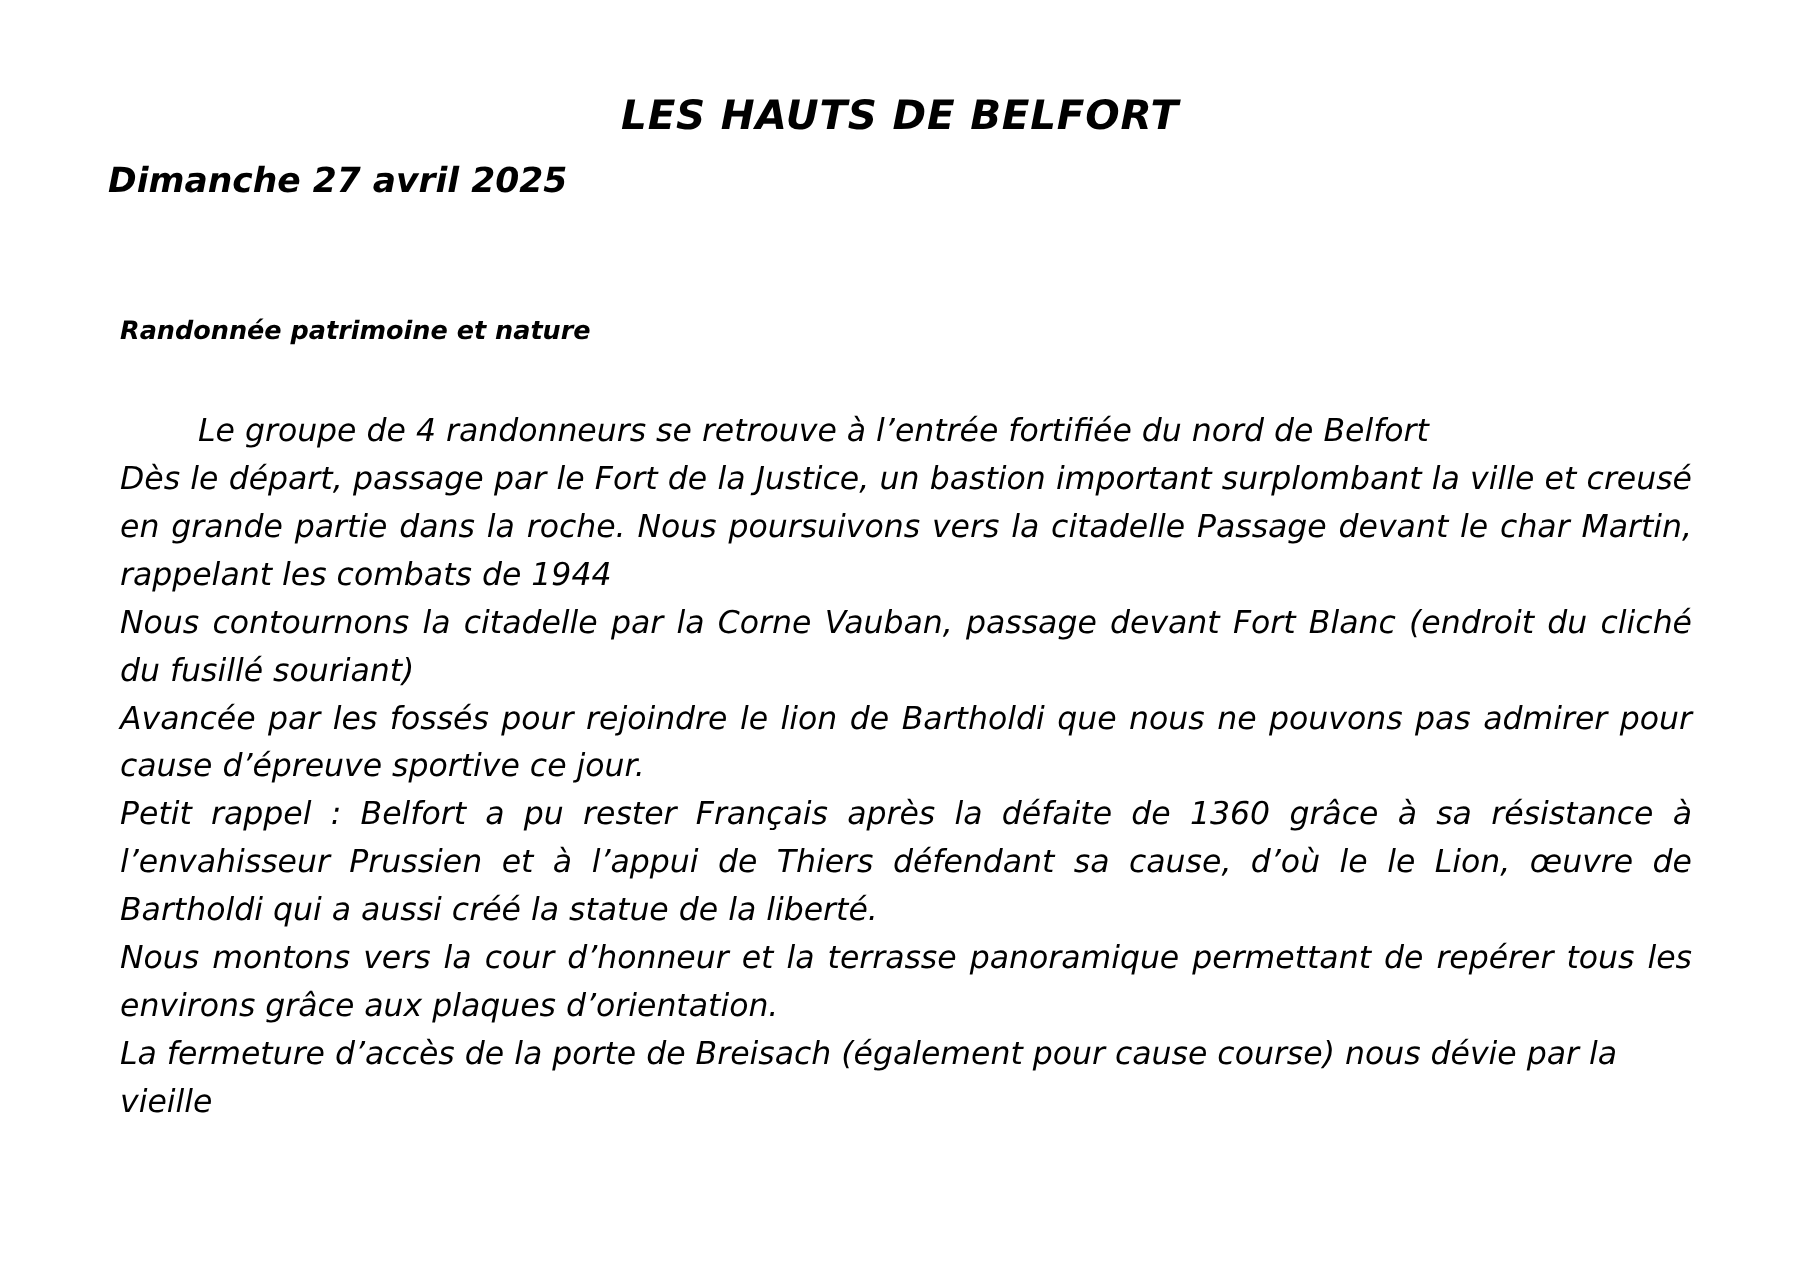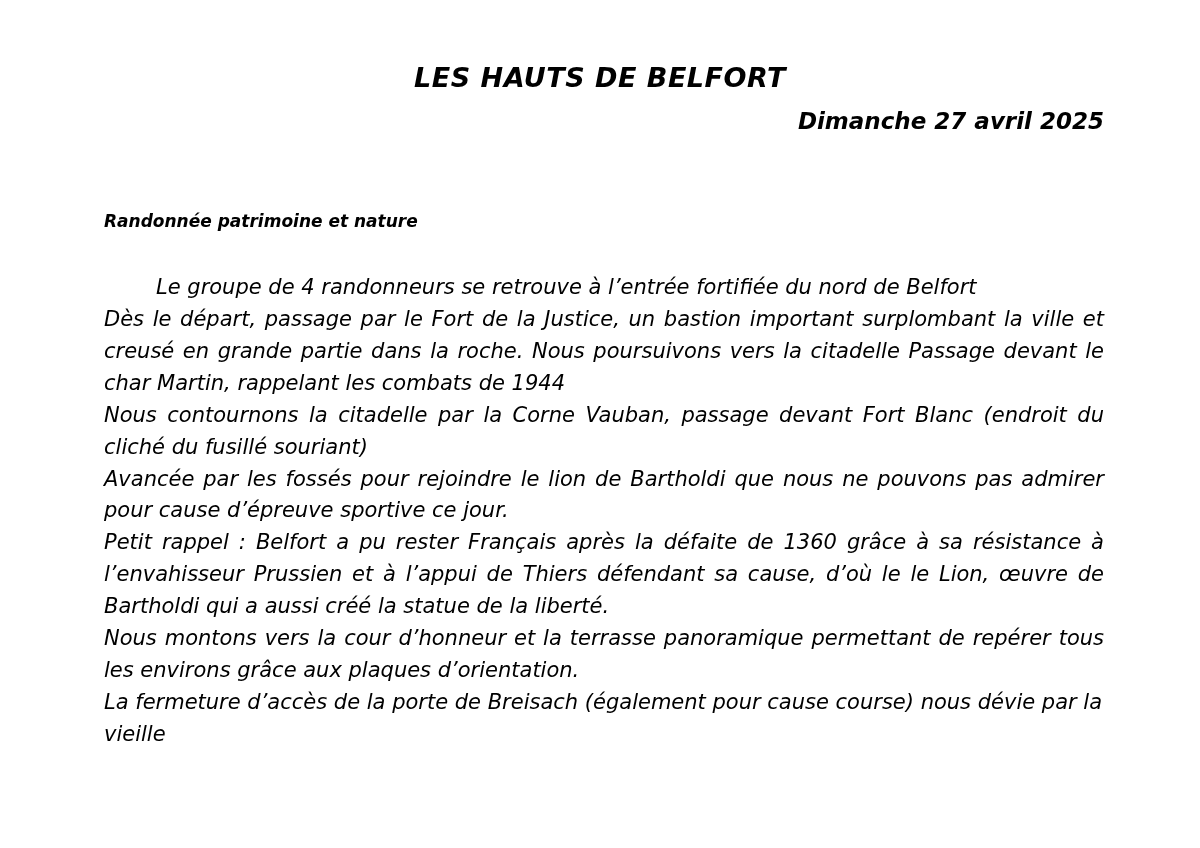--- a/index.html
+++ b/index.html
@@ -12,34 +12,34 @@
     height: 848px;
     overflow: hidden;
     font-family: "DejaVu Sans", sans-serif;
     color: #000000;
   }
   .page {
     position: relative;
     width: 1200px;
     height: 733px;
     box-sizing: border-box;
-    padding: 0 96px;
+    padding: 0 72px;
   }
   .doc-title {
     text-align: center;
     font-weight: bold;
     font-style: italic;
     font-size: 27px;
     letter-spacing: 0.5px;
     margin: 0;
     padding-top: 62px;
     line-height: 1.2;
   }
   .doc-subtitle {
-    text-align: right;
+    text-align: left;
     font-style: italic;
     font-size: 23px;
     margin: 0;
     padding-top: 14px;
     line-height: 1.2;
   }
   .section-heading {
     font-style: italic;
     font-size: 17px;
     margin: 0;

